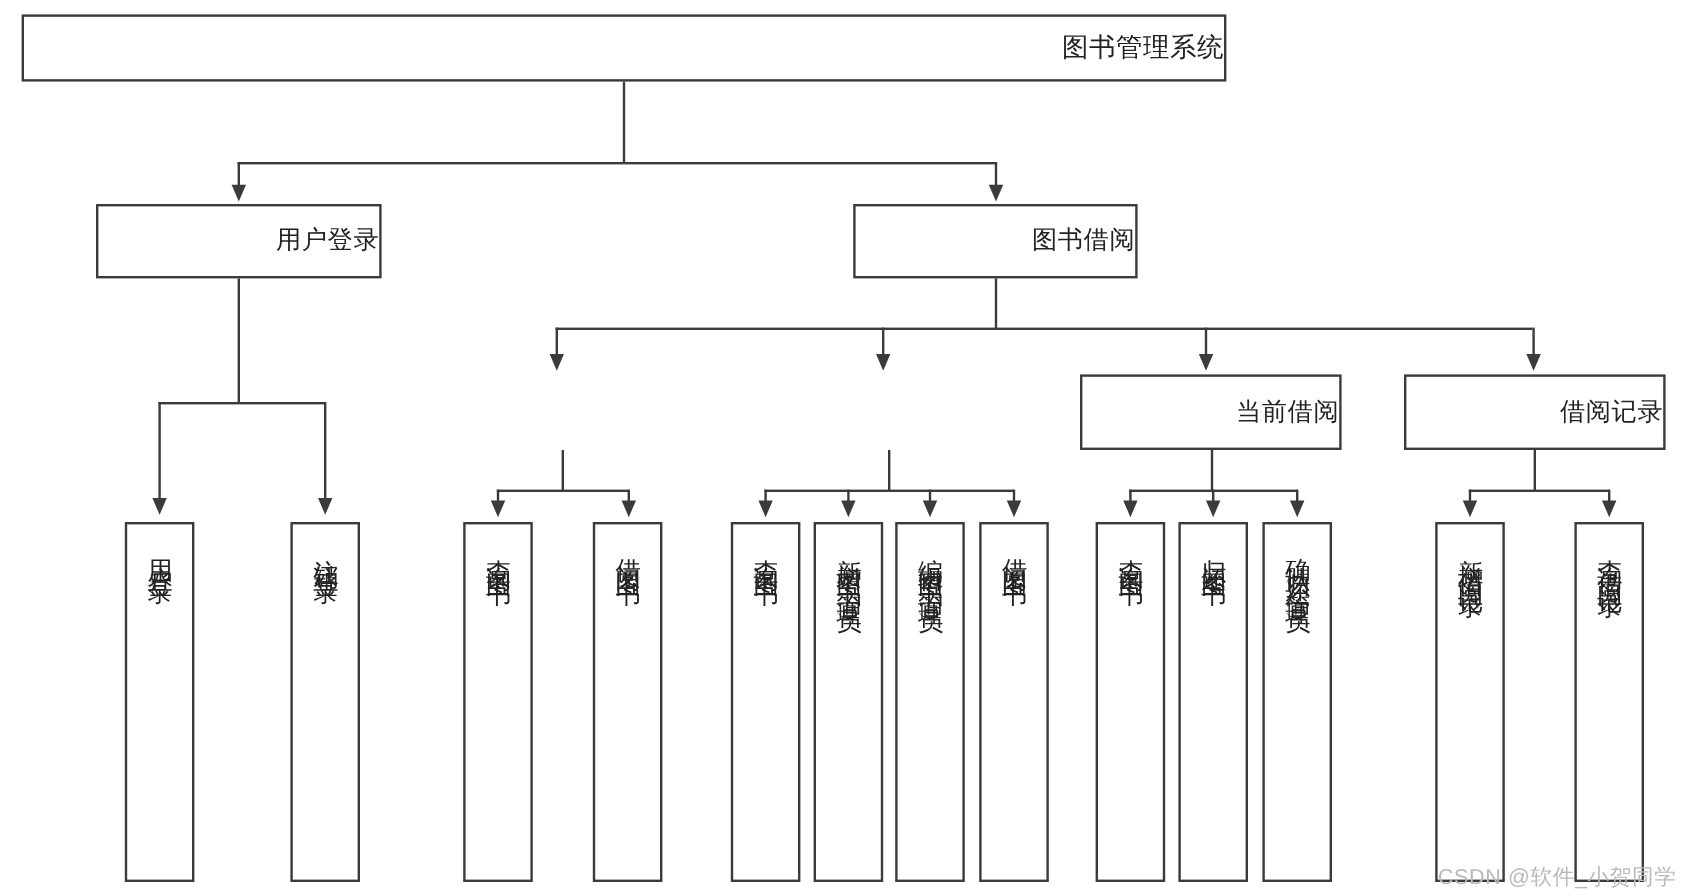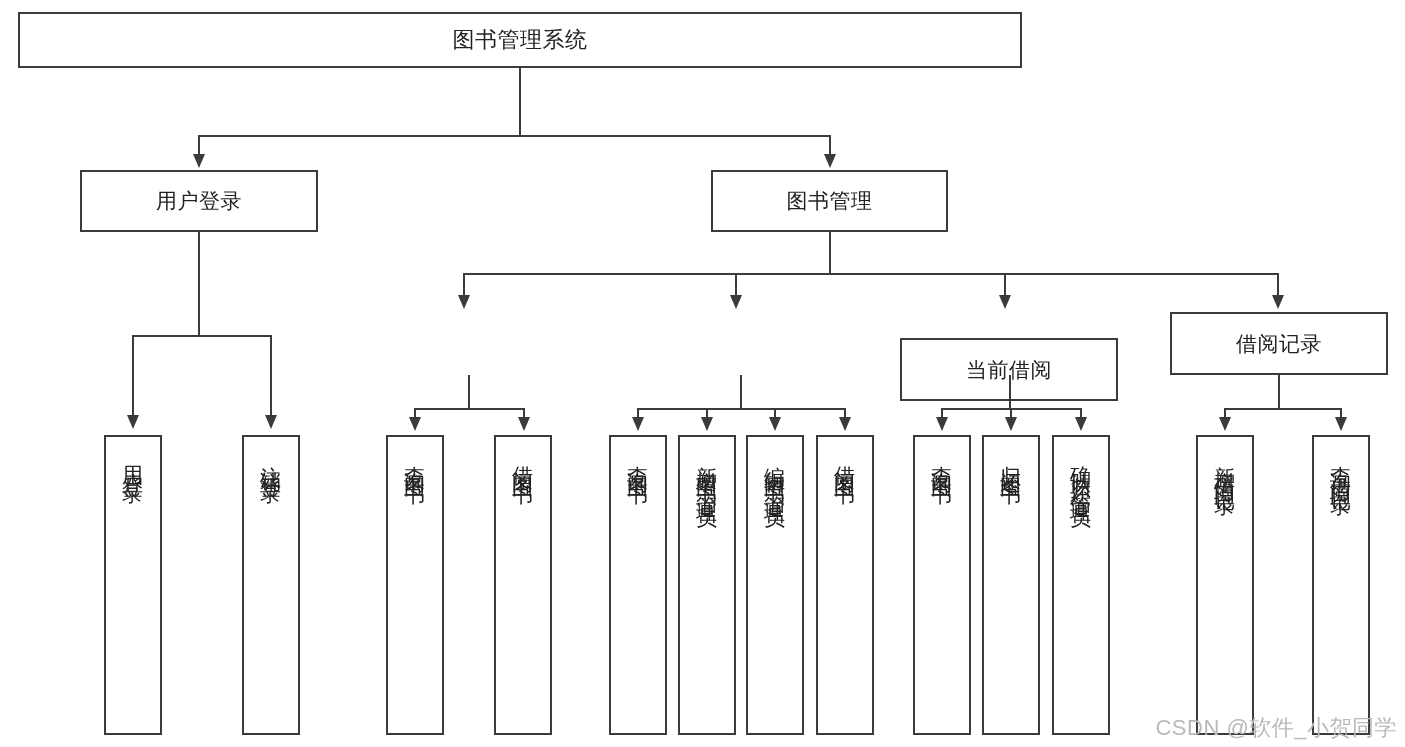--- a/index.html
+++ b/index.html
@@ -10,21 +10,21 @@
     font-family:"Liberation Sans","DejaVu Sans",sans-serif;
     overflow:hidden;
   }
   .node{
     position:absolute;
     box-sizing:border-box;
     border:2px solid #3b3b3b;
     background:#ffffff;
     display:flex;
     align-items:center;
-    justify-content:center;
+    justify-content:flex-end;
     color:#222222;
   }
   .node .lbl{
     display:block;
     text-align:center;
     line-height:1.12;
     white-space:nowrap;
     letter-spacing:0.5px;
   }
   
@@ -50,21 +50,21 @@
   .arrow{
     position:absolute;
     width:0;height:0;
     border-left:6px solid transparent;
     border-right:6px solid transparent;
     border-top:14px solid #3b3b3b;
   }
   #watermark{
     position:absolute;
     right:8px;bottom:4px;
-    font-size:22px;
+    font-size:18px;
     color:#b9b9b9;
     white-space:nowrap;
     letter-spacing:0.5px;
   }
 </style>
 </head>
 <body>
 
 <div id="canvas">
 
@@ -77,42 +77,42 @@
   <div class="vline" style="left:198px;top:135px;height:22px;"></div>
   <div class="arrow" style="left:193px;top:154px;"></div>
   <div class="vline" style="left:829px;top:135px;height:22px;"></div>
   <div class="arrow" style="left:824px;top:154px;"></div>
 
   <div class="node h" style="left:80px;top:170px;width:238px;height:62px;">
     <span class="lbl">用户登录</span>
   </div>
 
   <div class="node h" style="left:711px;top:170px;width:237px;height:62px;">
-    <span class="lbl">图书管理</span>
+    <span class="lbl">图书借阅</span>
   </div>
 
   <div class="vline" style="left:198px;top:232px;height:104px;"></div>
   <div class="hline" style="left:132px;top:335px;width:139px;"></div>
   <div class="vline" style="left:132px;top:335px;height:82px;"></div>
   <div class="arrow" style="left:127px;top:415px;"></div>
   <div class="vline" style="left:270px;top:335px;height:82px;"></div>
   <div class="arrow" style="left:265px;top:415px;"></div>
 
   <div class="vline" style="left:829px;top:232px;height:42px;"></div>
   <div class="hline" style="left:463px;top:273px;width:814px;"></div>
   <div class="vline" style="left:463px;top:273px;height:24px;"></div>
   <div class="arrow" style="left:458px;top:295px;"></div>
   <div class="vline" style="left:735px;top:273px;height:24px;"></div>
   <div class="arrow" style="left:730px;top:295px;"></div>
   <div class="vline" style="left:1004px;top:273px;height:24px;"></div>
   <div class="arrow" style="left:999px;top:295px;"></div>
   <div class="vline" style="left:1277px;top:273px;height:24px;"></div>
   <div class="arrow" style="left:1272px;top:295px;"></div>
 
-  <div class="node h" style="left:900px;top:312px;width:218px;height:63px;margin-top:26px;">
+  <div class="node h" style="left:900px;top:312px;width:218px;height:63px;">
     <span class="lbl">当前借阅</span>
   </div>
   <div class="node h" style="left:1170px;top:312px;width:218px;height:63px;">
     <span class="lbl">借阅记录</span>
   </div>
 
   <div class="vline" style="left:468px;top:375px;height:34px;"></div>
   <div class="hline" style="left:414px;top:408px;width:110px;"></div>
   <div class="vline" style="left:414px;top:408px;height:11px;"></div>
   <div class="arrow" style="left:409px;top:417px;"></div>

